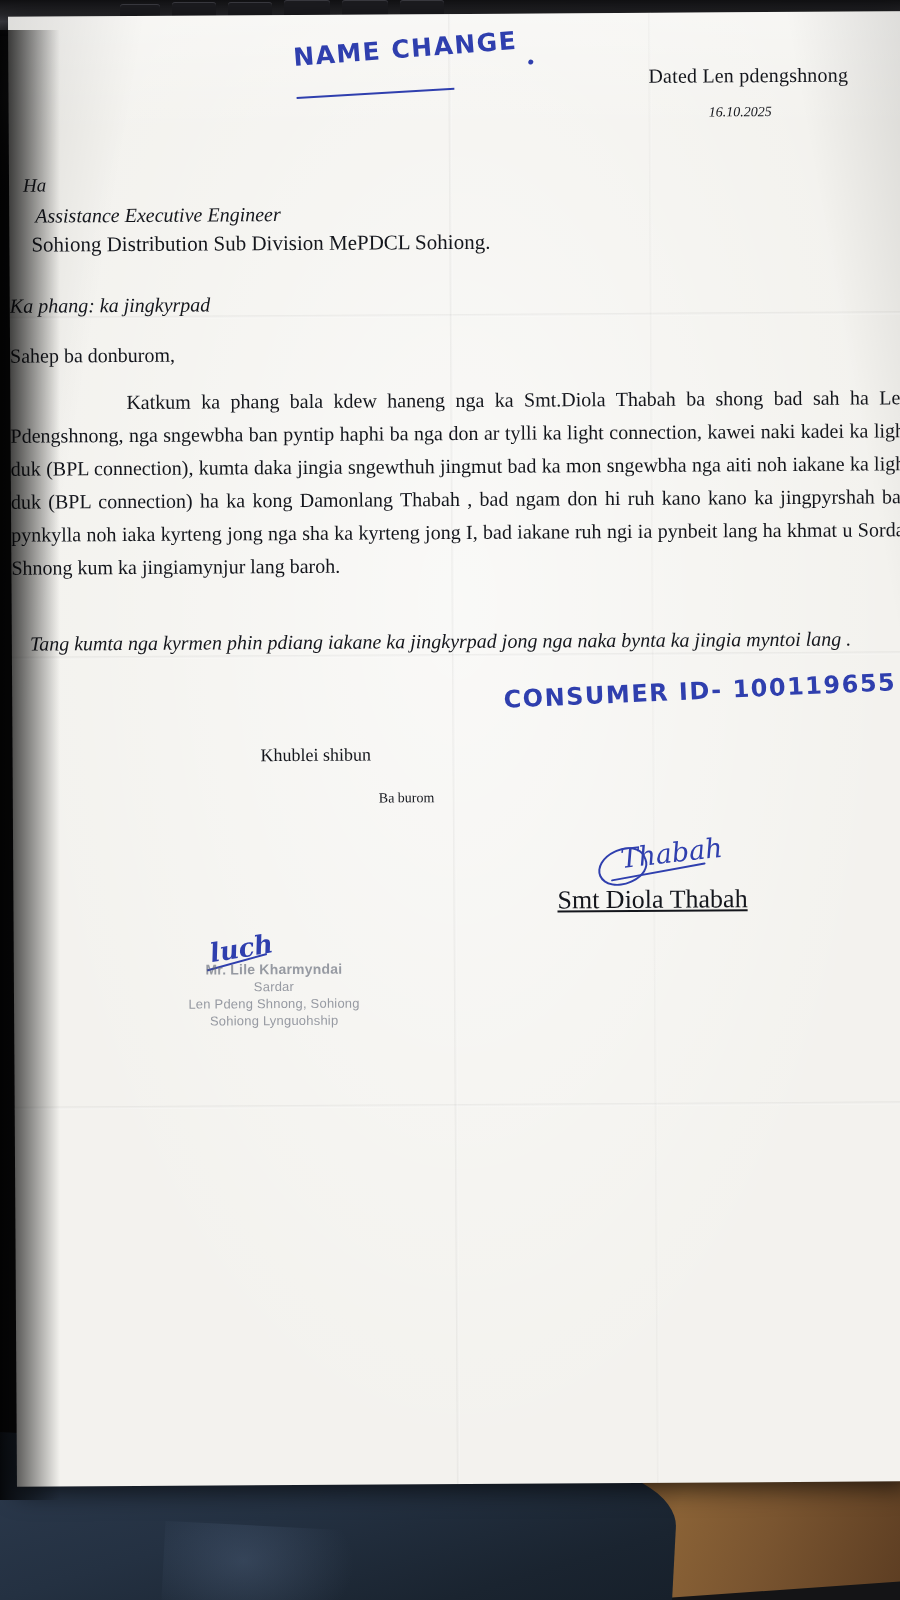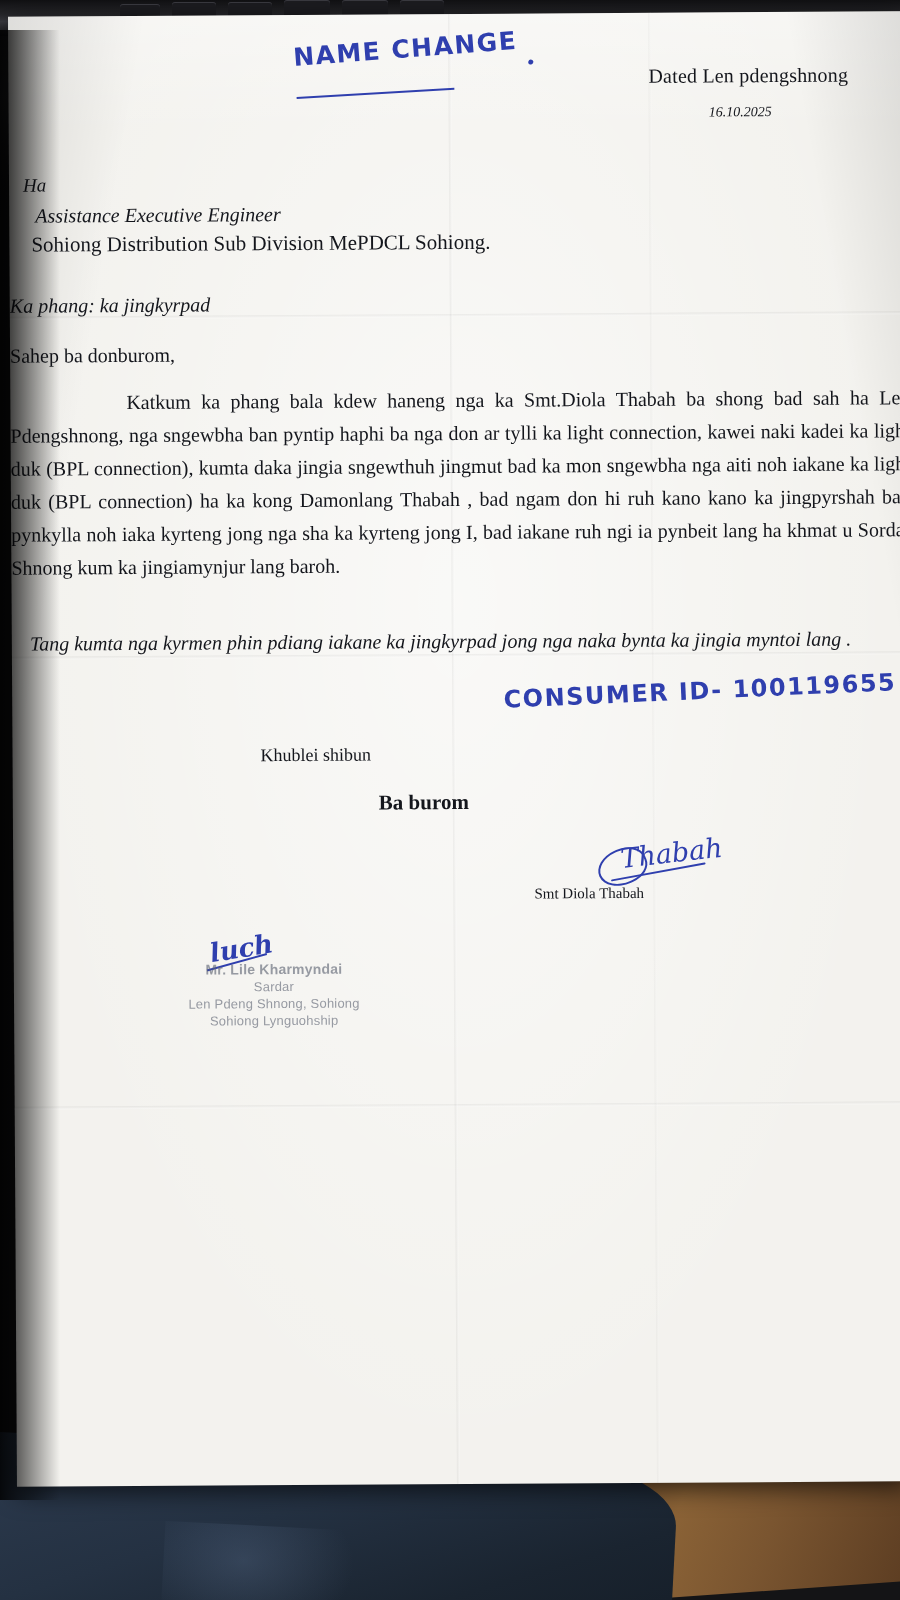--- a/index.html
+++ b/index.html
@@ -157,26 +157,26 @@
     font-style: italic;
     text-align: justify;
   }
 
   .khublei {
     top: 730px; left: 248px;
     font-size: 18px;
   }
   .baburom {
     top: 776px; left: 366px;
-    font-size: 21px;
-    font-weight: bold;
+    font-size: 14px;
   }
   .signame {
-    top: 872px; left: 521px;
-    font-size: 15px;
+    top: 872px; left: 544px;
+    font-size: 26px;
+    text-decoration: underline;
   }
 
   
   .stamp {
     position: absolute;
     left: 130px; top: 946px;
     width: 260px;
     text-align: center;
     color: #5d6372;
     opacity: .62;

